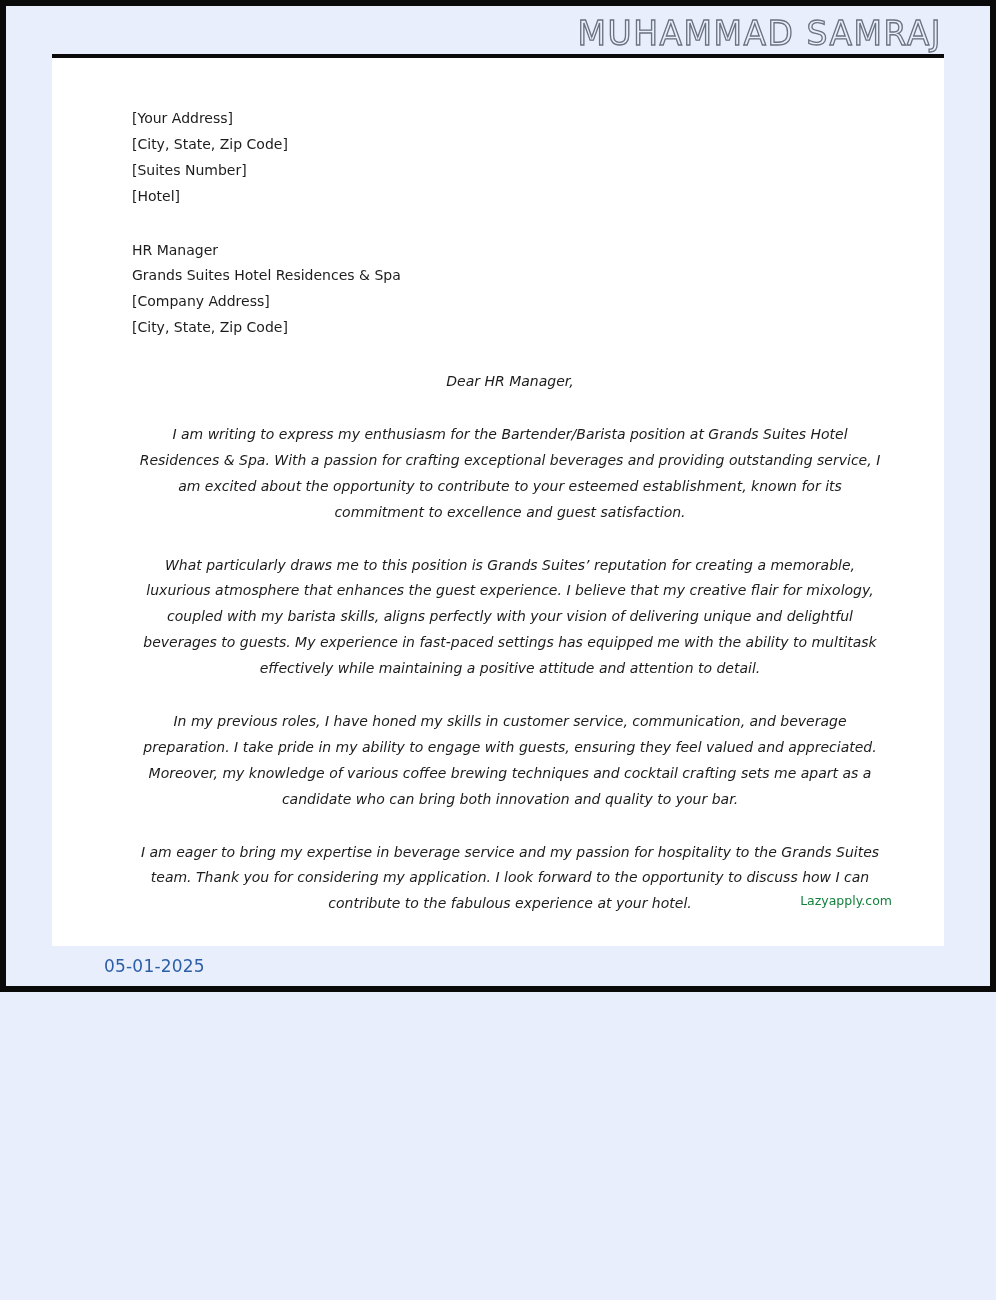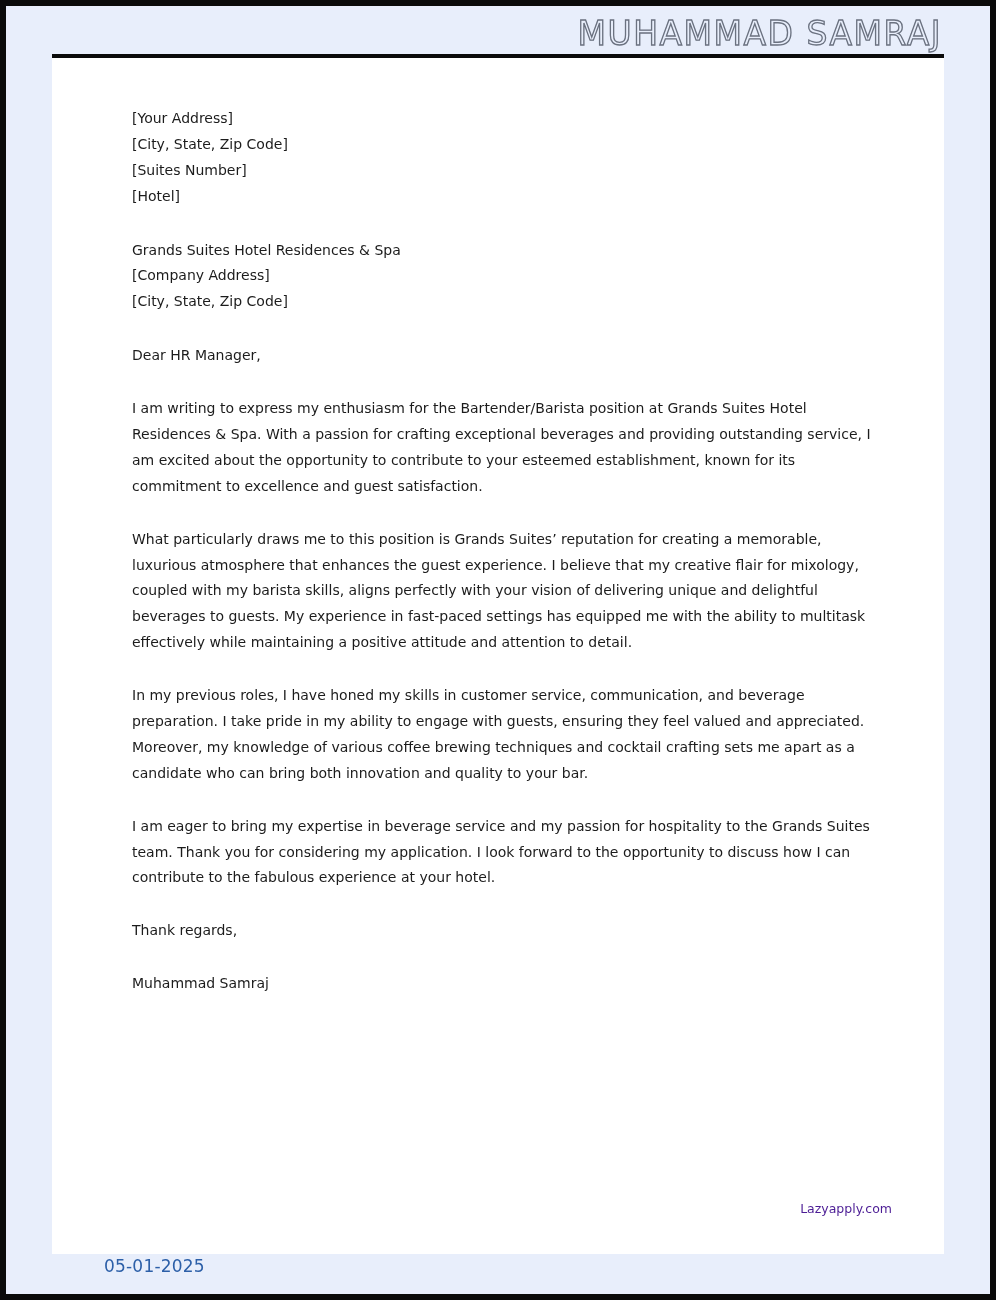--- a/index.html
+++ b/index.html
@@ -12,21 +12,21 @@
     height: 1300px;
     background: #e8eefb;
     font-family: "DejaVu Sans", sans-serif;
     position: relative;
     overflow: hidden;
   }
   .page {
     position: absolute;
     top: 0; left: 0;
     width: 996px;
-    height: 1300px;
+    height: 992px;
     background: #e8eefb;
     border: 6px solid #0a0a0a;
   }
   .header {
     position: absolute;
     top: 6px;
     left: 6px;
     right: 6px;
     height: 42px;
     display: flex;
@@ -70,45 +70,46 @@
   }
   .block {
     margin: 0 0 28px 0;
   }
   .line {
     display: block;
     white-space: pre;
   }
   .para {
     margin: 0 0 27px 0;
-    text-align: left;
+    text-align: center;
+    font-style: italic;
   }
   .sig-name { margin: 0; }
   .footer {
     position: absolute;
     left: 0;
     right: 0;
-    bottom: 8px;
+    bottom: 0;
     height: 46px;
     padding-left: 48px;
   }
   .date-stamp {
     position: absolute;
     left: 98px;
     bottom: 10px;
     font-size: 17px;
     color: #2c5fa8;
     letter-spacing: 0.2px;
   }
   .brand {
     position: absolute;
     right: 52px;
     bottom: 38px;
     font-size: 12.5px;
-    color: #4c1d95;
+    color: #15803d;
   }
 </style>
 </head>
 <body>
 
 <div class="page">
 
   <div class="header">
     <div class="header-name">MUHAMMAD SAMRAJ</div>
   </div>
@@ -118,20 +119,21 @@
     <div class="letter">
 
       <div class="block">
         <span class="line">[Your Address]</span>
         <span class="line">[City, State, Zip Code]</span>
         <span class="line">[Suites Number]</span>
         <span class="line">[Hotel]</span>
       </div>
 
       <div class="block">
+        <span class="line">HR Manager</span>
         <span class="line">Grands Suites Hotel Residences &amp; Spa</span>
         <span class="line">[Company Address]</span>
         <span class="line">[City, State, Zip Code]</span>
       </div>
 
       <p class="para">Dear HR Manager,</p>
 
       <p class="para">I am writing to express my enthusiasm for the Bartender/Barista position at Grands Suites Hotel Residences &amp; Spa. With a passion for crafting exceptional beverages and providing outstanding service, I am excited about the opportunity to contribute to your esteemed establishment, known for its commitment to excellence and guest satisfaction.</p>
       <p class="para">What particularly draws me to this position is Grands Suites’ reputation for creating a memorable, luxurious atmosphere that enhances the guest experience. I believe that my creative flair for mixology, coupled with my barista skills, aligns perfectly with your vision of delivering unique and delightful beverages to guests. My experience in fast-paced settings has equipped me with the ability to multitask effectively while maintaining a positive attitude and attention to detail.</p>
       <p class="para">In my previous roles, I have honed my skills in customer service, communication, and beverage preparation. I take pride in my ability to engage with guests, ensuring they feel valued and appreciated. Moreover, my knowledge of various coffee brewing techniques and cocktail crafting sets me apart as a candidate who can bring both innovation and quality to your bar.</p>

